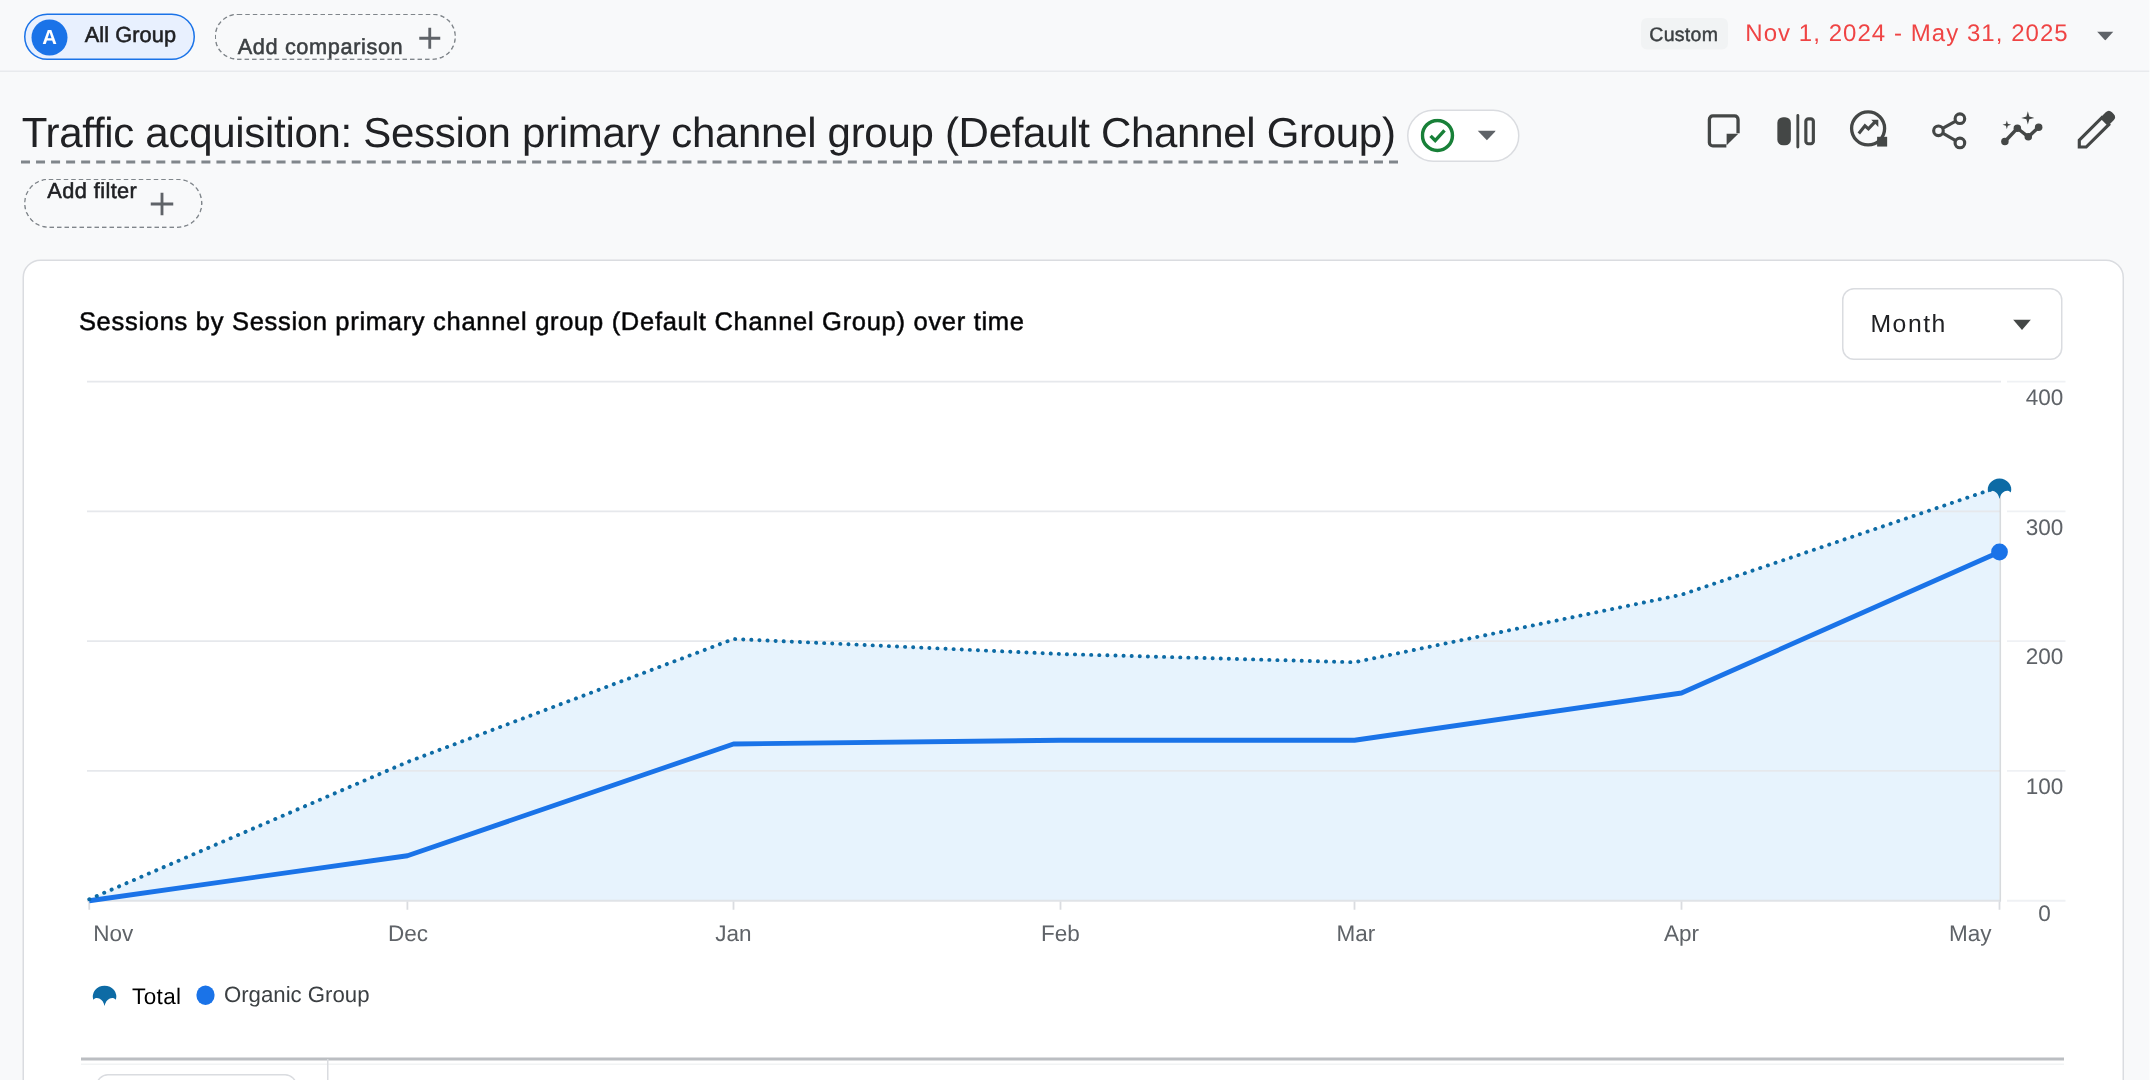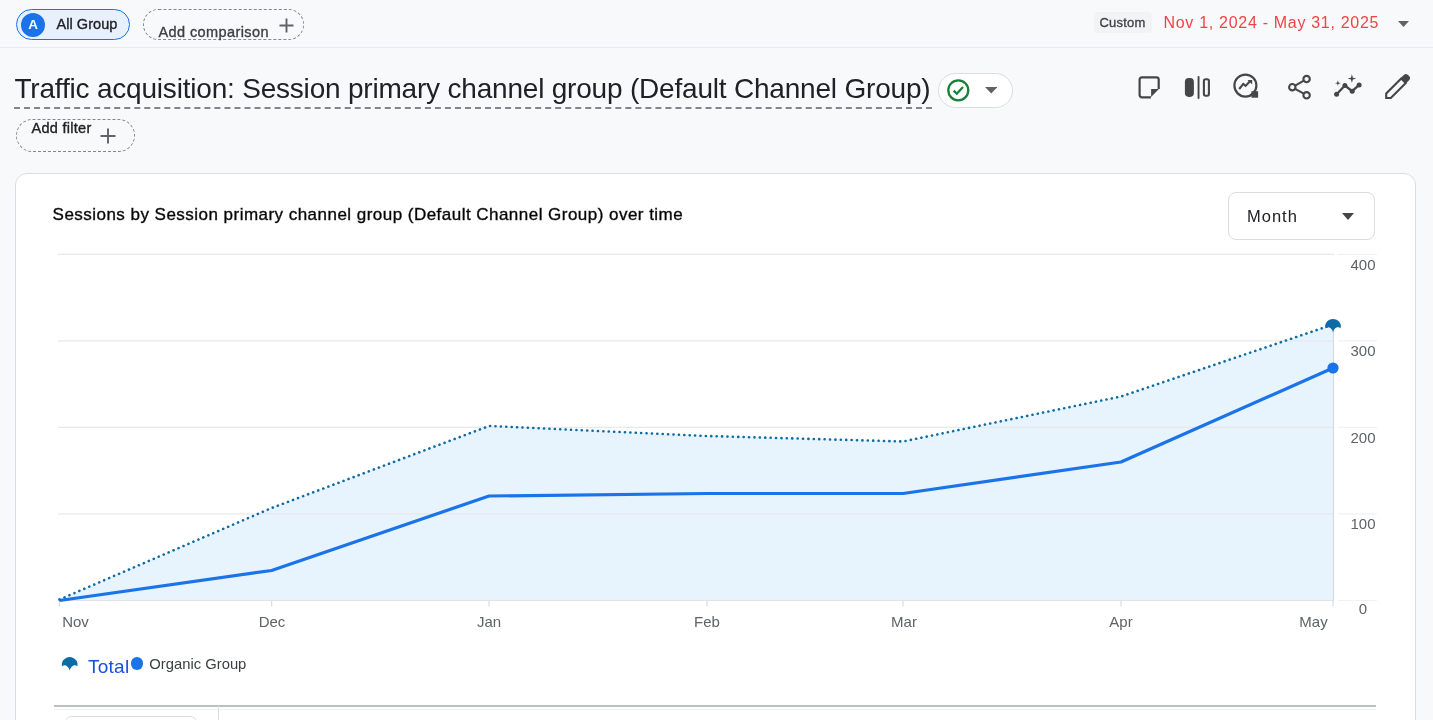--- a/index.html
+++ b/index.html
@@ -124,20 +124,20 @@
     <text x="904" y="627" text-anchor="middle" font-size="15" fill="#5f6368">Mar</text>
     <text x="1121" y="627" text-anchor="middle" font-size="15" fill="#5f6368">Apr</text>
     <text x="1313.5" y="627" text-anchor="middle" font-size="15" fill="#5f6368">May</text>
 </svg>
 
 <svg class="abs" style="left:60.5px;top:655px" width="18" height="18" viewBox="0 0 18 18">
     <g transform="translate(8.7,8.3)">
       <path d="M0,7.4 C-0.5,4.9 -1.7,3.2 -3.5,2.35 C-5.1,1.6 -6.6,2.05 -7.5,3.2 A7.85,7.25 0 1 1 7.5,3.2 C6.6,2.05 5.1,1.6 3.5,2.35 C1.7,3.2 0.5,4.9 0,7.4 Z" fill="#0d6ba5"></path>
     </g>
   </svg>
-<div class="abs" style="left:88px;top:655.8px;font-size:19px;letter-spacing:0.25px;color:#1d4ed8">Total</div>
+<div class="abs" style="left:88px;top:655.8px;font-size:15px;letter-spacing:0.25px;color:#000000">Total</div>
 <div class="abs" style="left:130.8px;top:657.4px;width:12.2px;height:12.2px;border-radius:50%;background:#1a73e8"></div>
 <div class="abs" style="left:149.3px;top:656.2px;font-size:14.8px;color:#3c4043">Organic Group</div>
 
 <div class="abs" style="left:54px;top:705px;width:1322px;height:1.6px;background:#bbbec2"></div>
 <div class="abs" style="left:54px;top:709px;width:1322px;height:1px;background:#f1f3f4"></div>
 <div class="abs" style="left:218px;top:706px;width:1px;height:14px;background:#dadce0"></div>
 <div class="abs" style="left:63.5px;top:716px;width:134px;height:20px;border:1px solid #dadce0;border-radius:8px;background:#fff"></div>
 
 </body></html>

